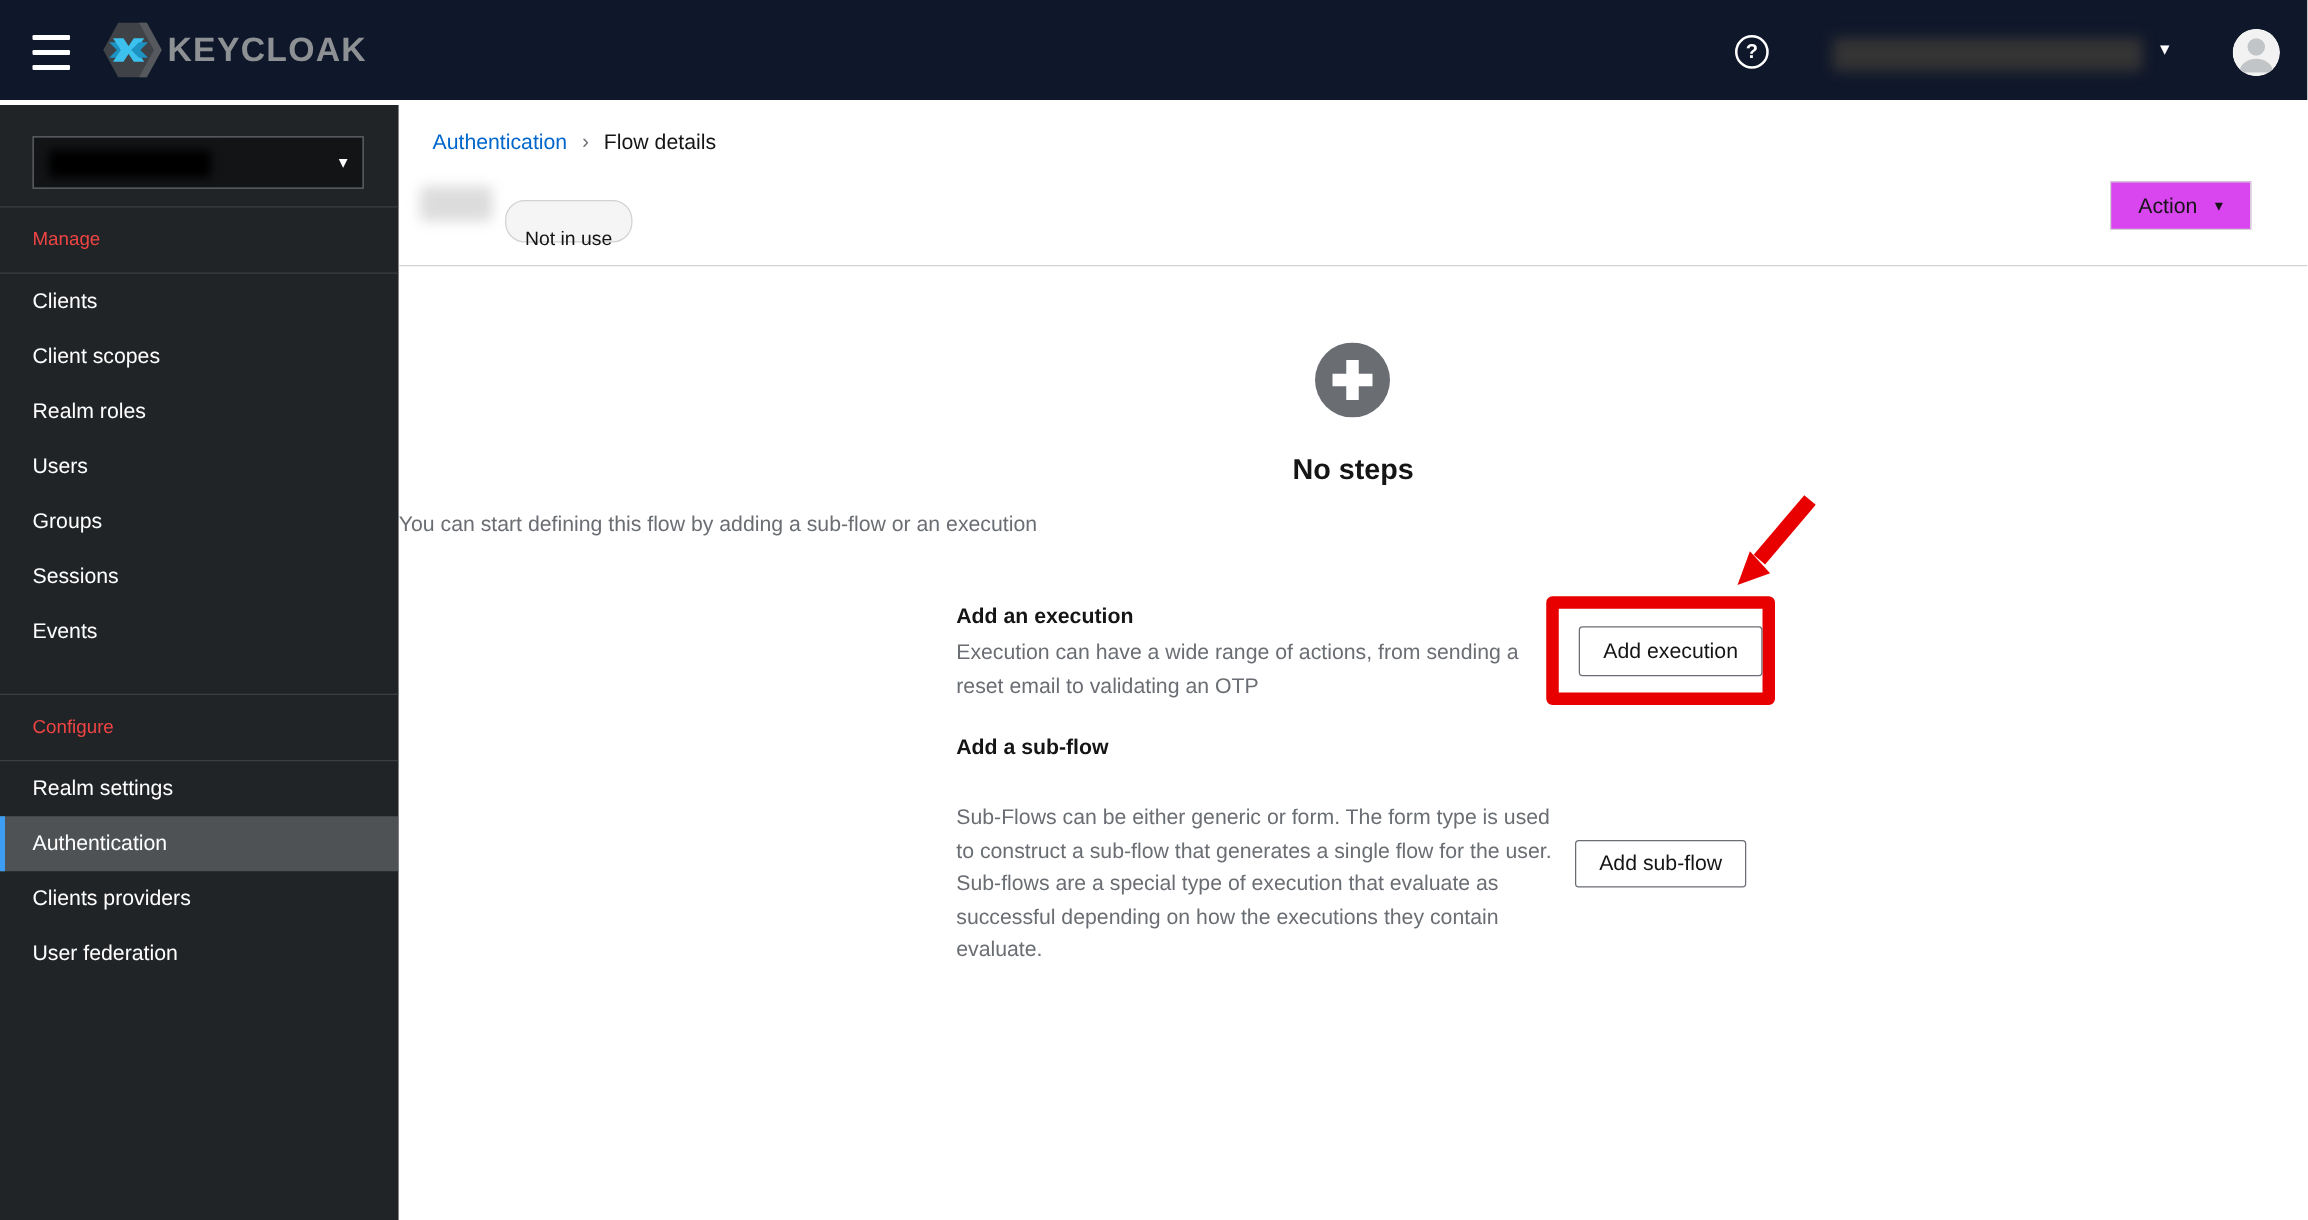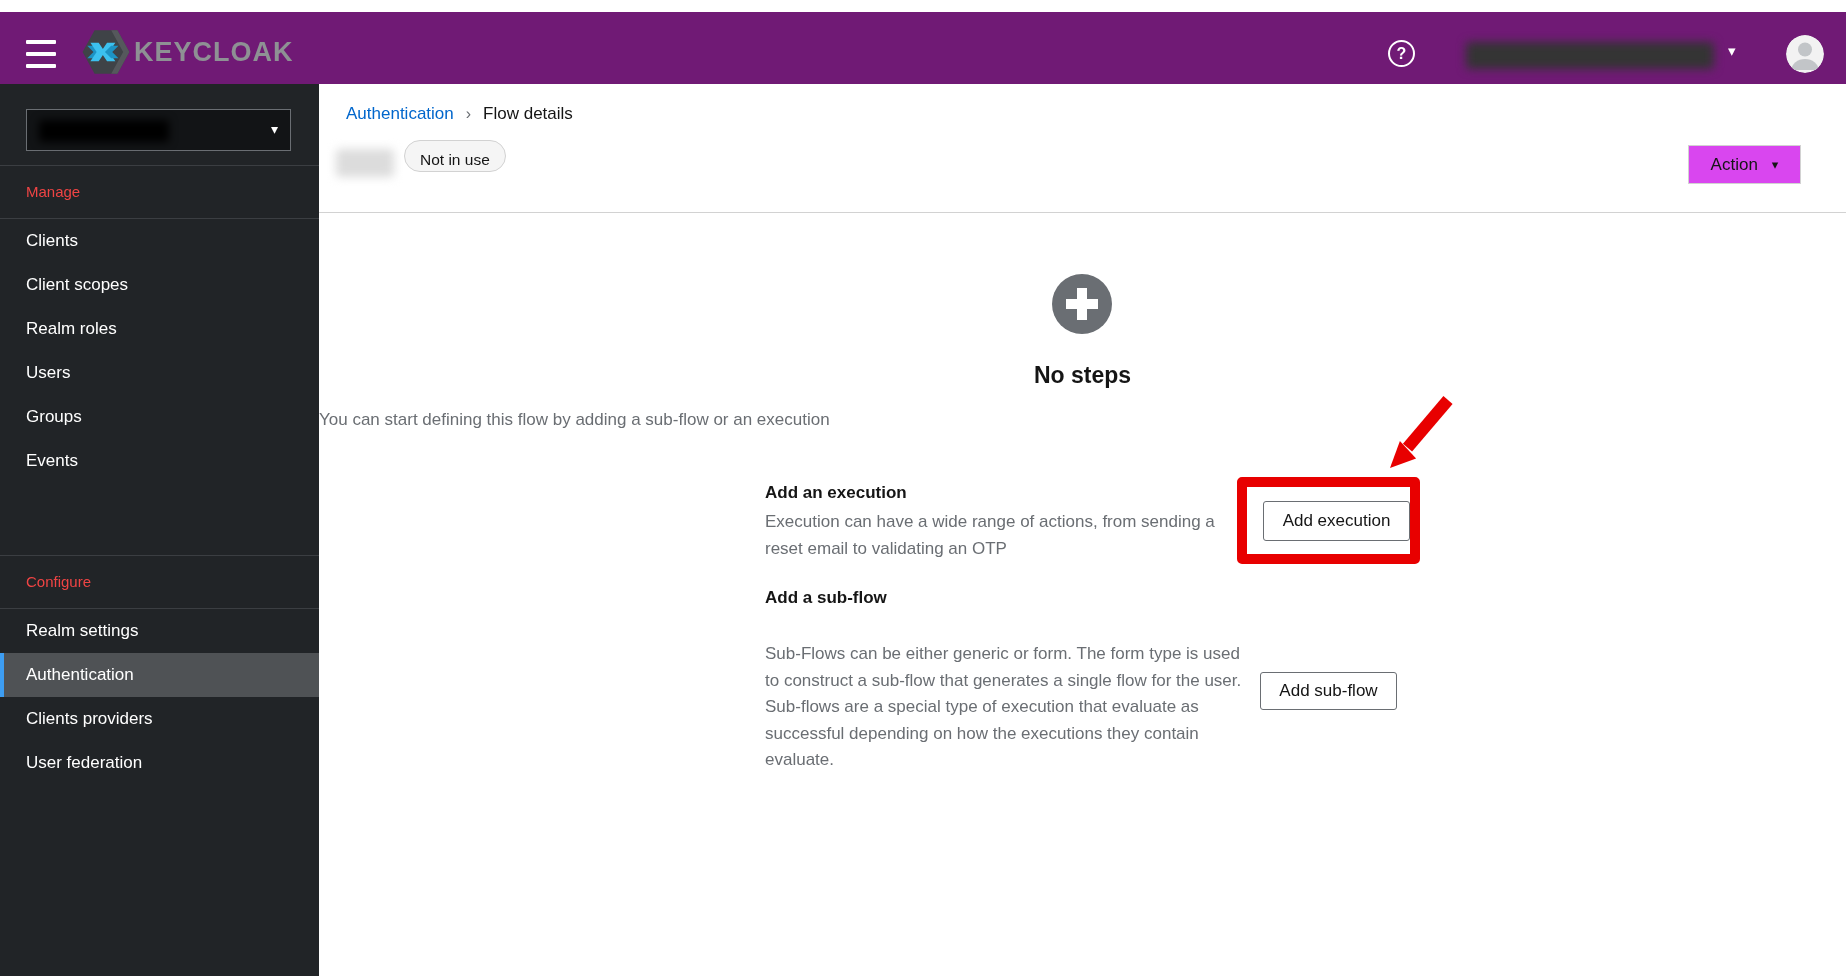--- a/index.html
+++ b/index.html
@@ -1,21 +1,21 @@
 <!DOCTYPE html>
 <html><head>
 <meta charset="utf-8">
 <style>
   * { margin:0; padding:0; box-sizing:border-box; }
   html,body { width:1846px; height:976px; }
   body { font-family:"Liberation Sans", sans-serif; background:#fff; }
   .screen { position:relative; width:1846px; height:976px; overflow:hidden; }
 
   
-  .topbar { position:absolute; left:0; top:12px; width:1846px; height:80px; background:#701a75; display:flex; align-items:center; }
+  .topbar { position:absolute; left:0; top:0; width:1846px; height:80px; background:#0f172a; display:flex; align-items:center; }
   .hamburger { position:absolute; left:22px; top:24px; width:40px; height:36px; background:none; border:none; cursor:pointer; display:flex; flex-direction:column; justify-content:space-between; padding:4px 4px; }
   .hamburger .bar { display:block; width:30px; height:4px; background:#fff; border-radius:1px; }
   .brand { position:absolute; left:80px; top:14px; display:flex; align-items:center; gap:2px; }
   .brand-text { font-size:27px; font-weight:bold; letter-spacing:1px; color:#8e9194; }
   .topbar-right { position:absolute; right:0; top:0; height:84px; width:480px; }
   .help { position:absolute; left:22px; top:28px; width:27px; height:27px; border-radius:50%; border:2px solid #fff; background:none; color:#fff; font-size:16px; font-weight:bold; line-height:23px; text-align:center; cursor:pointer; }
   .user-blur { position:absolute; left:100px; top:30px; width:248px; height:27px; background:#343434; border-radius:4px; filter:blur(5px); }
   .user-caret { position:absolute; left:362px; top:30px; color:#fff; font-size:15px; }
   .avatar { position:absolute; left:420px; top:23px; width:38px; height:38px; border-radius:50%; overflow:hidden; cursor:pointer; }
 
@@ -31,21 +31,21 @@
   .nav-group-manage { position:absolute; left:0; top:81px; width:319px; }
   .nav-group-configure { position:absolute; left:0; top:471px; width:319px; }
 
   
   .main { position:absolute; left:319px; top:84px; width:1527px; height:892px; background:#fff; }
   .breadcrumb { position:absolute; left:346px; top:104px; display:flex; align-items:center; gap:12px; font-size:17px; }
   .breadcrumb .link { color:#0066cc; text-decoration:none; cursor:pointer; }
   .breadcrumb .sep { color:#6a6e73; font-size:16px; }
   .breadcrumb .current { color:#151515; }
   .flow-name-blur { position:absolute; left:336px; top:149px; width:58px; height:28px; background:#dcdcdc; border-radius:4px; filter:blur(5px); }
-  .badge { position:absolute; left:404px; top:140px; height:32px; line-height:30px; padding:4px 15px; background:#f5f5f5; border:1px solid #d2d2d2; border-radius:16px; font-size:15.5px; color:#151515; }
+  .badge { position:absolute; left:404px; top:160px; height:32px; line-height:30px; padding:16px 15px; background:#f5f5f5; border:1px solid #d2d2d2; border-radius:16px; font-size:15.5px; color:#151515; }
   .action-btn { position:absolute; left:1688px; top:145px; width:113px; height:39px; background:#d946ef; border:1px solid #d2d2d2; display:flex; align-items:center; justify-content:center; gap:14px; font-size:17px; color:#151515; cursor:pointer; }
   .action-btn .caret { font-size:13px; }
   .header-divider { position:absolute; left:319px; top:212px; width:1527px; height:1px; background:#d2d2d2; }
 
   
   .plus-wrap { position:absolute; left:1052px; top:274px; width:60px; height:60px; }
   .no-steps-title { position:absolute; left:319px; top:362px; width:1527px; text-align:center; font-size:23px; font-weight:bold; color:#151515; }
   .no-steps-desc { position:absolute; left:319px; top:410px; width:1527px; text-align:left; font-size:17px; color:#6a6e73; }
 
   .opt-title { position:absolute; font-size:17px; font-weight:bold; color:#151515; }
@@ -106,20 +106,21 @@
 
     <div class="nav-group-manage">
       <div class="nav-hr"></div>
       <div class="nav-title">Manage</div>
       <div class="nav-hr"></div>
       <a class="nav-item">Clients</a>
       <a class="nav-item">Client scopes</a>
       <a class="nav-item">Realm roles</a>
       <a class="nav-item">Users</a>
       <a class="nav-item">Groups</a>
+      <a class="nav-item">Sessions</a>
       <a class="nav-item">Events</a>
     </div>
 
     <div class="nav-group-configure">
       <div class="nav-hr"></div>
       <div class="nav-title">Configure</div>
       <div class="nav-hr"></div>
       <a class="nav-item">Realm settings</a>
       <a class="nav-item current">Authentication</a>
       <a class="nav-item">Clients providers</a>

